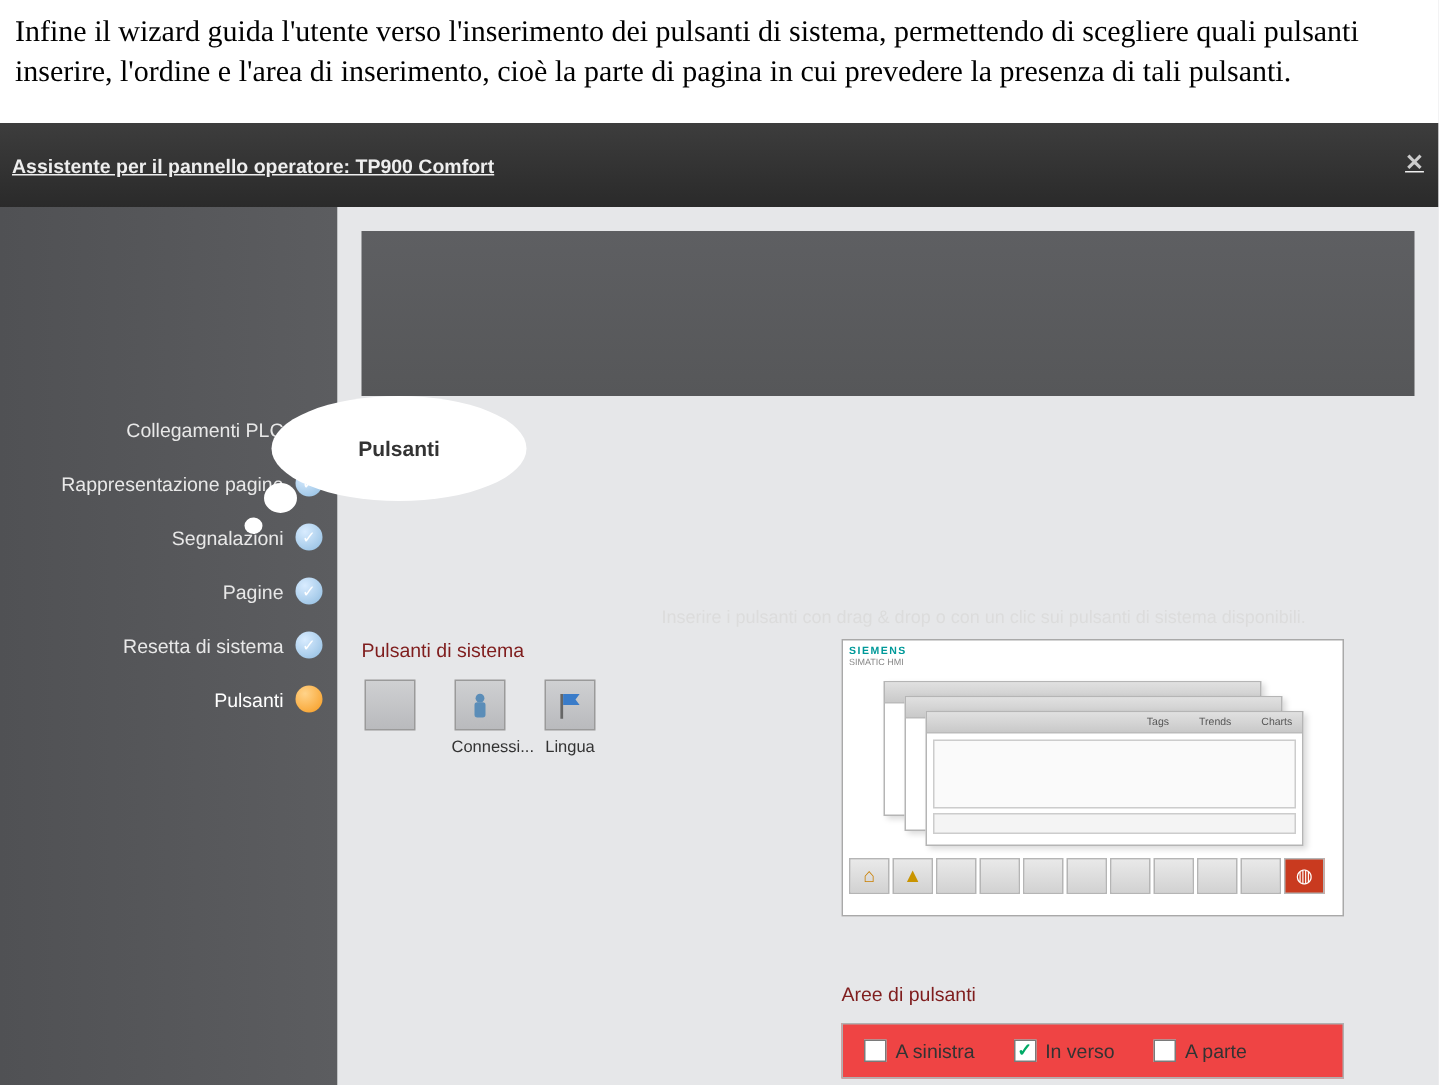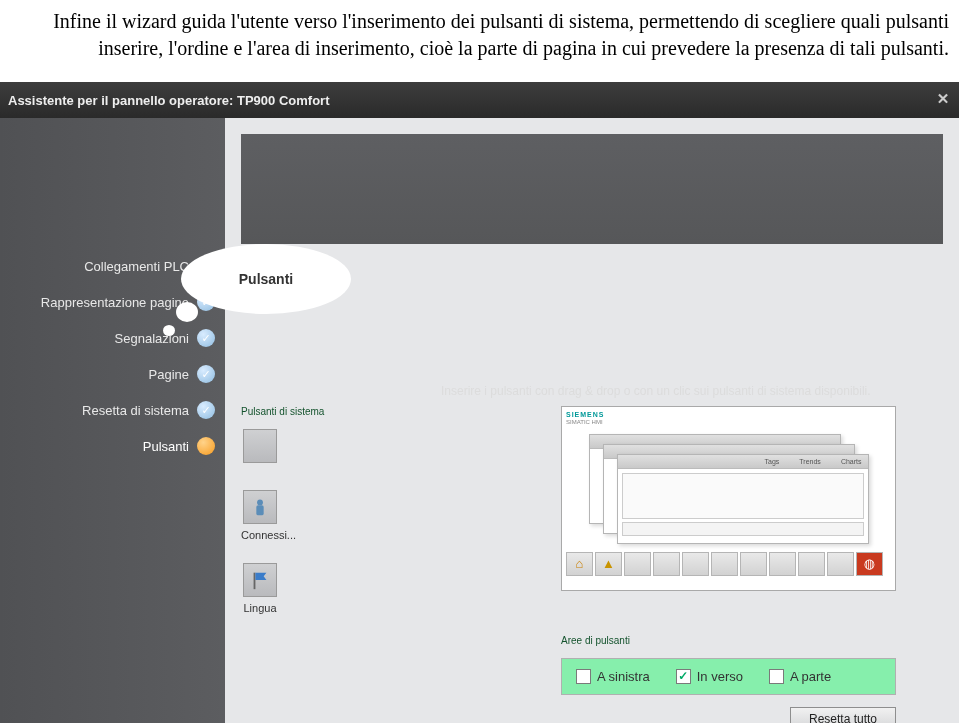--- a/index.html
+++ b/index.html
@@ -1,58 +1,58 @@
 <!DOCTYPE html>
 <html><head>
 <meta charset="utf-8">
 <style>
   * { box-sizing: border-box; margin: 0; padding: 0; }
   body { font-family: Arial, sans-serif; background: #fff; width: 959px; }
-  .intro { font-family: "Times New Roman", serif; font-size: 20px; padding: 8px 10px 20px 10px; line-height: 1.35; text-align: right; }
+  .intro { font-family: "Times New Roman", serif; font-size: 20px; padding: 8px 10px 20px 10px; line-height: 1.35; }
   .wizard { width: 959px; background: #d6d7d9; }
-  .titlebar { background: linear-gradient(#3d3d3d,#2a2a2a); color: #eee; font-size: 13px; font-weight: bold; padding: 10px 8px; display: flex; justify-content: space-between; align-items: center; }
+  .titlebar { background: linear-gradient(#3d3d3d,#2a2a2a); color: #eee; font-size: 13px; font-weight: bold; padding: 20px 8px; display: flex; justify-content: space-between; align-items: center; text-decoration: underline; }
   .titlebar .close { width: 16px; height: 16px; color: #ccc; font-size: 15px; text-align: center; line-height: 14px; cursor: pointer; }
   .body { display: flex; }
   .sidebar { width: 225px; background: linear-gradient(90deg,#505154,#5c5d60); color: #e8e8e8; font-size: 13px; padding-top: 130px; }
   .step { display: flex; align-items: center; justify-content: flex-start; padding: 9px 10px 9px 6px; gap: 8px; }
   .step .label { text-align: right; flex: 1; }
   .step .dot { width: 18px; height: 18px; border-radius: 50%; background: radial-gradient(circle at 35% 30%, #d9ecff, #8fbce0); display: flex; align-items: center; justify-content: center; color: #fff; font-size: 11px; }
   .step.current .dot { background: radial-gradient(circle at 35% 30%, #ffd38a, #f79b1f); }
   .step.current .label { color: #fff; }
   .content { flex: 1; background: #e6e7e9; position: relative; padding: 16px 16px 10px 16px; min-height: 520px; }
   .speech { position: relative; width: 190px; height: 95px; margin-left: -70px; margin-bottom: 10px; }
   .bubble { position: absolute; left: 10px; top: 0; width: 170px; height: 70px; background: #fff; border-radius: 50%; display: flex; align-items: center; justify-content: center; font-size: 14px; font-weight: bold; color: #333; }
   .bubble::after { content:""; position:absolute; left:-5px; bottom:-8px; width:22px; height:20px; background:#fff; border-radius:50%; }
   .bubble::before { content:""; position:absolute; left:-18px; bottom:-22px; width:12px; height:11px; background:#fff; border-radius:50%; }
   .instr { position: absolute; left: 200px; top: 34px; width: 440px; color: #dcdcdc; font-size: 12px; line-height: 1.4; }
   
   .darkband { position: absolute; left:0; right:0; top:0; height:110px; background: linear-gradient(#5e5f62,#565759); z-index: 0;}
   .content > * { position: relative; z-index: 1;}
   .sections { display: flex; gap: 50px; margin-top: 40px; }
-  .section-title { font-size: 10px; color: #14532d; margin-bottom: 12px; }
+  .section-title { font-size: 13px; color: #7f1d1d; margin-bottom: 12px; }
   .sysbtn-area { width: 270px; }
-  .sysbtn-row { display: flex; gap: 22px; align-items: flex-start; flex-direction: column; }
+  .sysbtn-row { display: flex; gap: 22px; align-items: flex-start; }
   .sysbtn { width: 38px; text-align: center; font-size: 11px; color: #333; }
   .sysbtn .sq { width: 34px; height: 34px; background: linear-gradient(#cfd0d2,#b9babd); border: 1px solid #9a9a9a; margin: 0 auto 5px; display:flex; align-items:center; justify-content:center; }
   .sysbtn .sq svg { width: 22px; height: 22px; }
   .preview { width: 335px; }
   .preview-box { width: 335px; height: 185px; background: #fff; border:1px solid #a9a9a9; position: relative; padding: 4px; }
   .topbar { height: 15px; display:flex; align-items:center; gap:4px; }
   .siemenslogo { color:#099; font-size:7px; font-weight:bold; letter-spacing:1px;}
   .hmilbl { color:#888; font-size:6px; margin-top:1px;}
   .stack { position: relative; width: 280px; height: 115px; margin: 8px auto 0; }
   .win { position:absolute; width: 252px; height: 90px; background:#fff; border:1px solid #b5b5b5; box-shadow: 2px 2px 4px rgba(0,0,0,.15);}
   .win .wtitle { height:14px; background:linear-gradient(#e0e0e0,#c9c9c9); border-bottom:1px solid #bbb; display:flex; gap:20px; justify-content:flex-end; font-size:7px; color:#555; align-items:center; padding-right:6px;}
   .win .wbody { padding:4px; }
   .win .tbl { width:100%; height:46px; border:1px solid #ccc; background:#fafafa; }
   .win .foot { height:14px; border:1px solid #ccc; margin-top:3px; background:#f4f4f4;}
   .btnstrip { display:flex; gap:2px; margin-top:3px; }
   .slot { width:27px; height:24px; background: linear-gradient(#e9e9e9,#d2d2d2); border:1px solid #b5b5b5; display:flex; align-items:center; justify-content:center; font-size:13px;}
   .areas { margin-top: 44px; width: 335px; margin-left: auto; }
-  .areas .panel { border: 1px solid #b0b0b0; background: #86efac; padding: 10px 10px 10px 14px; margin-top: 6px; display:flex; gap:26px; align-items:center; font-size:13px; color:#333;}
+  .areas .panel { border: 1px solid #b0b0b0; background: #ef4444; padding: 10px 10px 10px 14px; margin-top: 6px; display:flex; gap:26px; align-items:center; font-size:13px; color:#333;}
   .chk { display:flex; align-items:center; gap:6px; }
   .chkbox { width:15px; height:15px; border:1px solid #7a7a7a; background:#fff; display:flex; align-items:center; justify-content:center; color:#0a6; font-size:12px; font-weight:bold;}
   .reset { margin-top: 12px; text-align: right; padding-right: 0; }
   .btn { display:inline-block; min-width: 106px; height: 25px; background: linear-gradient(#f1f1f1,#d3d4d6); border:1px solid #8e8e8e; font-size:12px; color:#222; text-align:center; line-height:23px; padding: 0 10px; cursor:pointer; }
   .warning-tri { color:#c99400; }
 </style>
 </head>
 <body>
 
 <div class="intro">Infine il wizard guida l'utente verso l'inserimento dei pulsanti di sistema, permettendo di scegliere quali pulsanti inserire, l'ordine e l'area di inserimento, cioè la parte di pagina in cui prevedere la presenza di tali pulsanti.</div>

